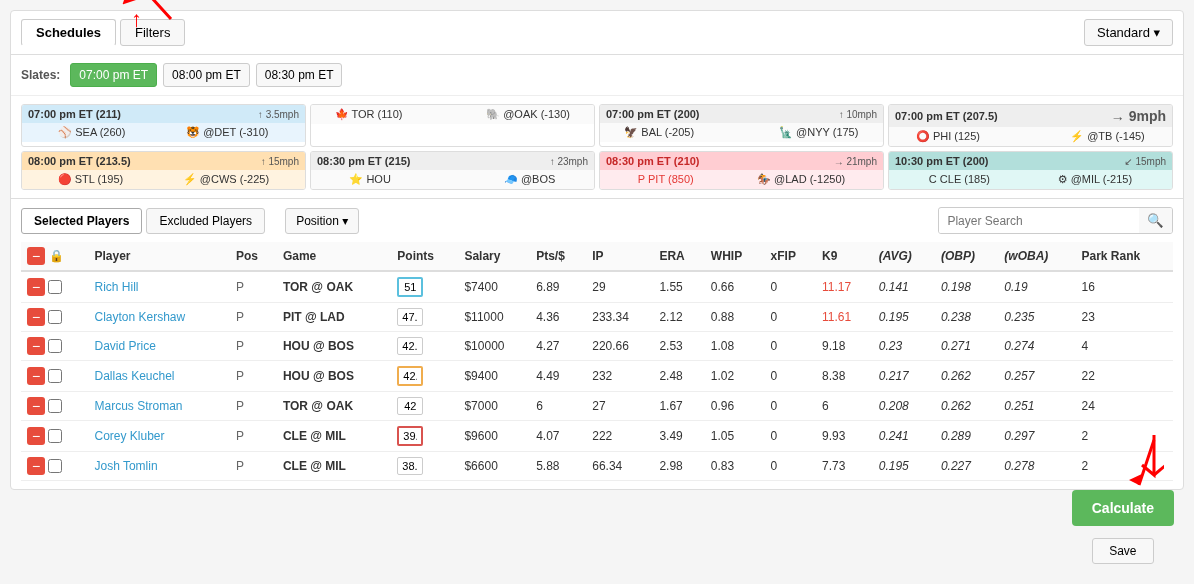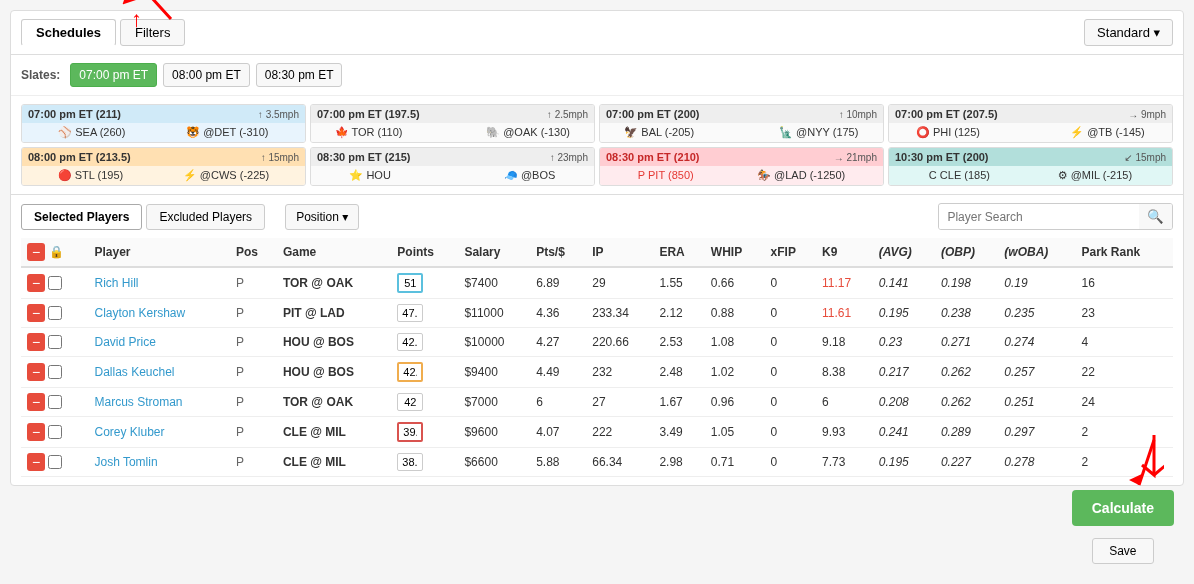--- a/index.html
+++ b/index.html
@@ -101,43 +101,39 @@
       <div class="game-card-header card-header-blue">
         <span style="font-weight:bold;font-size:11px;">07:00 pm ET (211)</span>
         <span style="font-size:10px;color:#555;">↑ 3.5mph</span>
       </div>
       <div class="game-card-body card-blue">
         <span>⚾ SEA (260)</span>
         <span>🐯 @DET (-310)</span>
       </div>
     </div>
     <div class="game-card">
-      <div class="game-card-header card-header-default">
-        <span style="font-weight:bold;font-size:11px;">07:00 pm ET (197.5)</span>
-        <span style="font-size:10px;color:#555;">↑ 2.5mph</span>
-      </div>
       <div class="game-card-body card-default">
         <span>🍁 TOR (110)</span>
         <span>🐘 @OAK (-130)</span>
       </div>
     </div>
     <div class="game-card">
       <div class="game-card-header card-header-default">
         <span style="font-weight:bold;font-size:11px;">07:00 pm ET (200)</span>
         <span style="font-size:10px;color:#555;">↑ 10mph</span>
       </div>
       <div class="game-card-body card-default">
         <span>🦅 BAL (-205)</span>
         <span>🗽 @NYY (175)</span>
       </div>
     </div>
     <div class="game-card">
       <div class="game-card-header card-header-default">
         <span style="font-weight:bold;font-size:11px;">07:00 pm ET (207.5)</span>
-        <span style="font-size:10px;color:#555;">→ 9mph</span>
+        <span style="font-size:14px;color:#555;font-weight:bold;">→ 9mph</span>
       </div>
       <div class="game-card-body card-default">
         <span>⭕ PHI (125)</span>
         <span>⚡ @TB (-145)</span>
       </div>
     </div>
 
     <div class="game-card">
       <div class="game-card-header card-header-orange">
         <span style="font-weight:bold;font-size:11px;">08:00 pm ET (213.5)</span>
@@ -365,21 +361,21 @@
       </div>
     </td>
     <td><a href="#" class="player-link">Josh Tomlin</a></td>
     <td class="pos-badge">P</td>
     <td class="game-bold"><strong>CLE @ MIL</strong></td>
     <td><input class="points-input" value="38.8" style=""></td>
     <td>$6600</td>
     <td>5.88</td>
     <td>66.34</td>
     <td>2.98</td>
-    <td>0.71</td>
+    <td>0.83</td>
     <td>0</td>
     <td style="color:inherit">7.73</td>
     <td><em>0.195</em></td>
     <td><em>0.227</em></td>
     <td><em>0.278</em></td>
     <td>2</td>
   </tr>
         </tbody>
     </table>
   </div>

